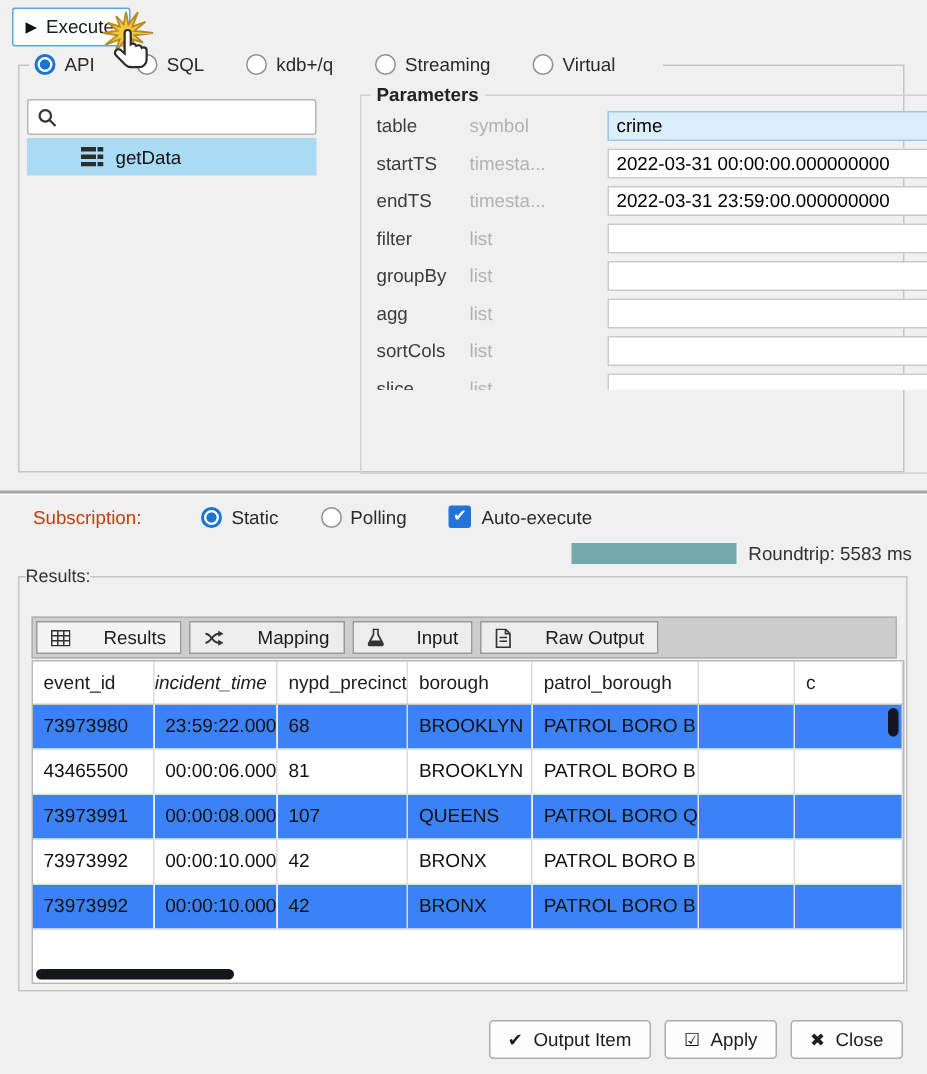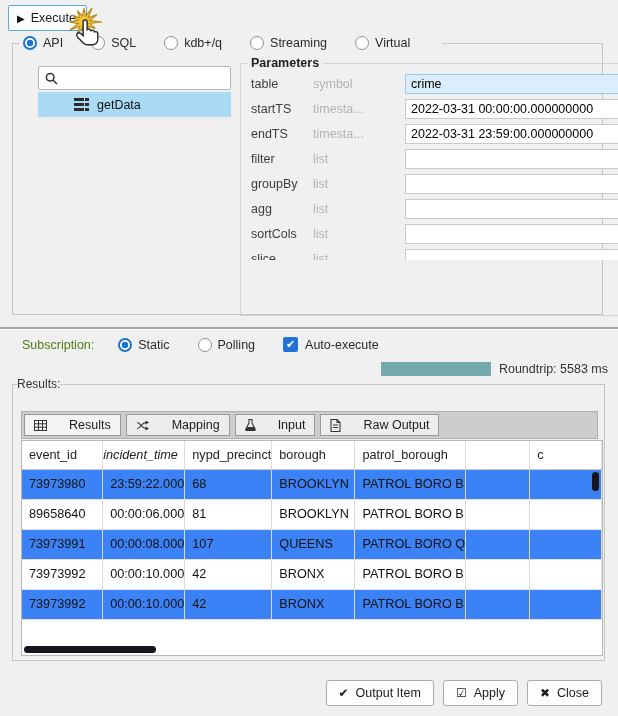--- a/index.html
+++ b/index.html
@@ -26,39 +26,39 @@
   
   fieldset { border:1px solid #c5c5c5; }
   legend { font-size:12.5px; color:#333; }
   #mode-fs { position:absolute; top:36px; left:12px; width:591px; height:279px; }
   #mode-fs legend { margin-left:6px; padding:0 4px; }
   .radio-group { display:flex; align-items:center; gap:0; }
   .radio-opt { display:flex; align-items:center; gap:6px; margin-right:28px; cursor:pointer; color:#2a2a2a; font-size:12.5px; }
   .radio { width:14px; height:14px; border-radius:50%; border:1px solid #919191; background:#fff; flex:0 0 auto; }
   .radio.sel { border:2px solid #1b74d2; background:radial-gradient(circle,#1b74d2 0 3.2px,#fff 3.6px); }
   
-  .search-panel { position:absolute; left:5px; top:16px; width:193px;margin-left:20px; }
+  .search-panel { position:absolute; left:5px; top:16px; width:193px; }
   .search-box { height:24px; background:#fff; border:1px solid #b5b5b5; border-radius:2px; display:flex; align-items:center; padding:0 6px; gap:5px; }
   .search-box input { border:0; outline:0; flex:1; font-size:12.5px; font-family:inherit; background:transparent; }
   .api-item { margin-top:2px; height:25px; background:#a9dcf4; display:flex; align-items:center; gap:8px; padding-left:36px; cursor:pointer; font-size:12.5px; color:#111; }
   
   #params-fs { position:absolute; left:227px; top:6px; width:420px; height:260px; border:1px solid #d2d2d2; }
   #params-fs legend { font-weight:bold; color:#222; margin-left:6px; padding:0 4px; }
   .params-viewport { position:relative; overflow:hidden; height:186px; margin:4px 14px 0 10px; }
   .param-row { display:flex; align-items:center; height:20px; margin-bottom:5px; }
   .param-name { width:62px; font-size:12.5px; color:#3c3c3c; flex:0 0 auto; }
   .param-type { width:92px; font-size:12.5px; color:#b3b3b3; flex:0 0 auto; overflow:hidden; white-space:nowrap; }
   .param-input { flex:1; height:20px; border:1px solid #c9c9c9; background:#fff; font-size:12.5px; font-family:inherit; padding:8px 5px; outline:0; }
   .param-input.hl { background:#dbeefb; border:1px solid #9ec6ea; }
   .params-scrollbar { position:absolute; right:3px; top:22px; width:7px; height:122px; background:#15151d; border-radius:4px; }
   
   .divider { position:absolute; top:327px; left:0; width:618px; height:3px; background:#a6a6a6; border-bottom:1px solid #fdfdfd; }
   
   .subscription-row { position:absolute; top:337px; left:22px; display:flex; align-items:center; }
-  .subscription-row .sub-label { margin-right:24px; color:#4d7c0f; font-size:12.5px; }
+  .subscription-row .sub-label { margin-right:40px; color:#c2410c; font-size:12.5px; }
   .checkbox-wrap { display:flex; align-items:center; gap:7px; cursor:pointer; font-size:12.5px; color:#2a2a2a; }
   .checkbox { width:15px; height:15px; background:#2273d8; border-radius:2px; color:#fff; font-size:11px; line-height:15px; text-align:center; }
   
   .roundtrip { position:absolute; top:362px; right:10px; display:flex; align-items:center; gap:8px; }
   .roundtrip-bar { width:110px; height:14px; background:#74a9ae; }
   .roundtrip-label { font-size:12.5px; color:#333; }
   
   #results-fs { position:absolute; top:377px; left:12px; width:593px; height:284px; }
   #results-fs legend { margin-left:4px; font-size:12px; }
   .tab-bar { position:absolute; left:8px; top:20px; width:577px; height:28px; background:#cdcdcd; border:1px solid #b0b0b0; display:flex; align-items:center; gap:5px; padding:0 2px; }
@@ -303,21 +303,21 @@
           <tr class="alt">
             <td>73973980</td>
             <td>23:59:22.000</td>
             <td>68</td>
             <td>BROOKLYN</td>
             <td>PATROL BORO B</td>
             <td></td>
             <td></td>
           </tr>
           <tr>
-            <td>89658640</td>
+            <td>43465500</td>
             <td>00:00:06.000</td>
             <td>81</td>
             <td>BROOKLYN</td>
             <td>PATROL BORO B</td>
             <td></td>
             <td></td>
           </tr>
           <tr class="alt">
             <td>73973991</td>
             <td>00:00:08.000</td>

